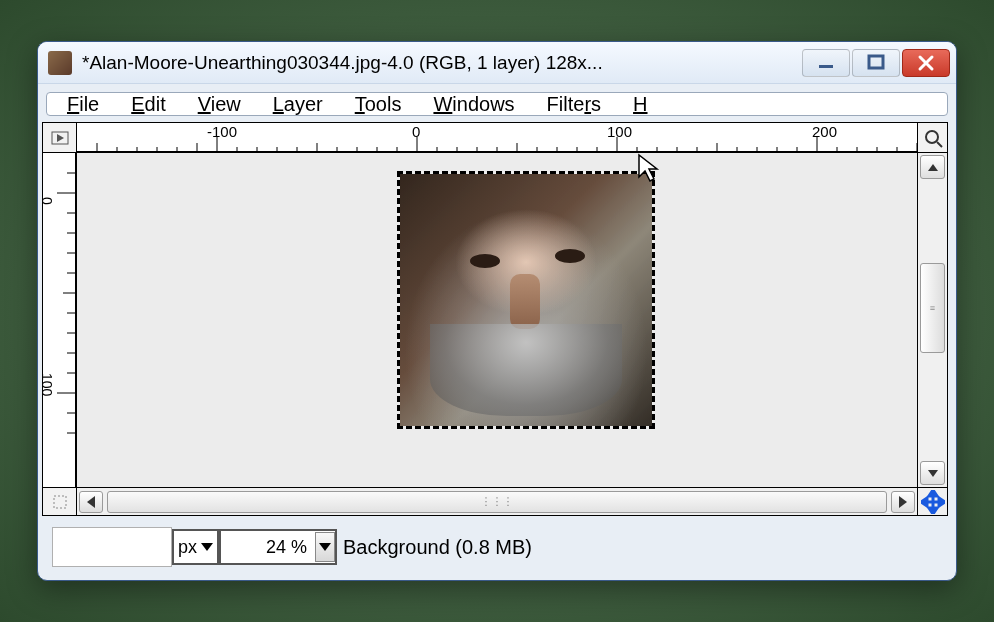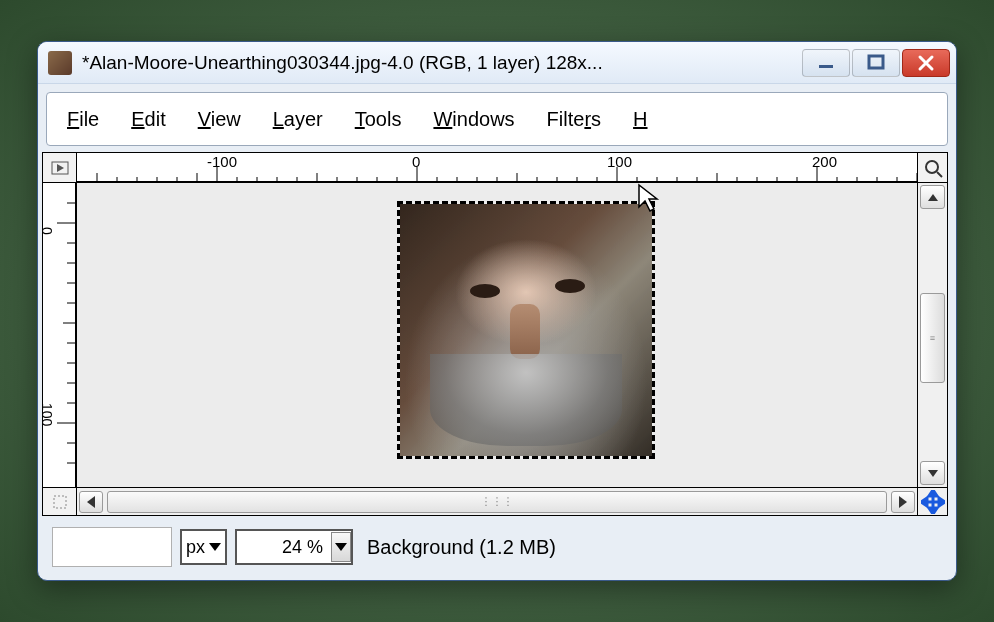--- a/index.html
+++ b/index.html
@@ -55,21 +55,21 @@
     display: flex;
     align-items: center;
     justify-content: center;
     border: 1px solid rgba(0,0,0,0.2);
     background: linear-gradient(to bottom, #f0f5fb, #d6e2f0);
   }
   .winbtn.close { background: linear-gradient(to bottom, #e86a5a, #c93a2a); border-color: #a02818; }
   .winbtn svg { display: block; }
   
   .menubar {
-    height: 54px;
+    height: 24px;
     background: #fff;
     border: 1px solid #9aa8ba;
     border-radius: 4px;
     margin: 8px 8px 0 8px;
     display: flex;
     align-items: center;
     padding: 0 6px;
     gap: 4px;
     font-size: 20px;
     overflow: hidden;
@@ -167,21 +167,20 @@
   .corner-br {
     border-top:1px solid #000;border-left:1px solid #000;background:#f0f0f0;display:flex;align-items:center;justify-content:center;
   }
   .move-cross svg{display:block;}
   
   .statusbar {
     height: 50px;
     margin: 6px 8px 8px 8px;
     display:flex;
     align-items:center;
-    gap:8px;
     padding: 0 6px;
   }
   .statusbar .ptr-box{width:120px;height:40px;border:1px solid #b0b0b0;background:#fff;}
   .statusbar .unit-dd, .statusbar .zoom-dd {
     height:36px;border:2px solid #555;background:#fff;display:flex;align-items:center;padding:0 4px;font-size:18px;
   }
   .statusbar .dd-btn{width:20px;height:30px;background:linear-gradient(#f8f8f8,#d8d8d8);border:1px solid #888;margin-left:4px;display:flex;align-items:center;justify-content:center;}
   .statusbar .zoom-input{width:90px;text-align:right;padding-right:4px;}
   .statusbar .layer-info{font-size:20px;color:#000;margin-left:6px;}
   .tri-down{width:0;height:0;border-left:6px solid transparent;border-right:6px solid transparent;border-top:8px solid #000;display:inline-block;}
@@ -385,16 +384,16 @@
     <div class="unit-dd">
       <span>px</span>
       <span class="tri-down" style="margin-left:4px;"></span>
     </div>
     <div class="unit-dd" style="padding:0;">
       <span class="zoom-input">24 %</span>
       <span class="dd-btn">
           <span class="tri-down"></span>
         </span>
     </div>
-    <div class="layer-info">Background (1.2 MB)</div>
+    <div class="layer-info">Background (0.8 MB)</div>
   </div>
 
 </div>
 
 </body></html>

